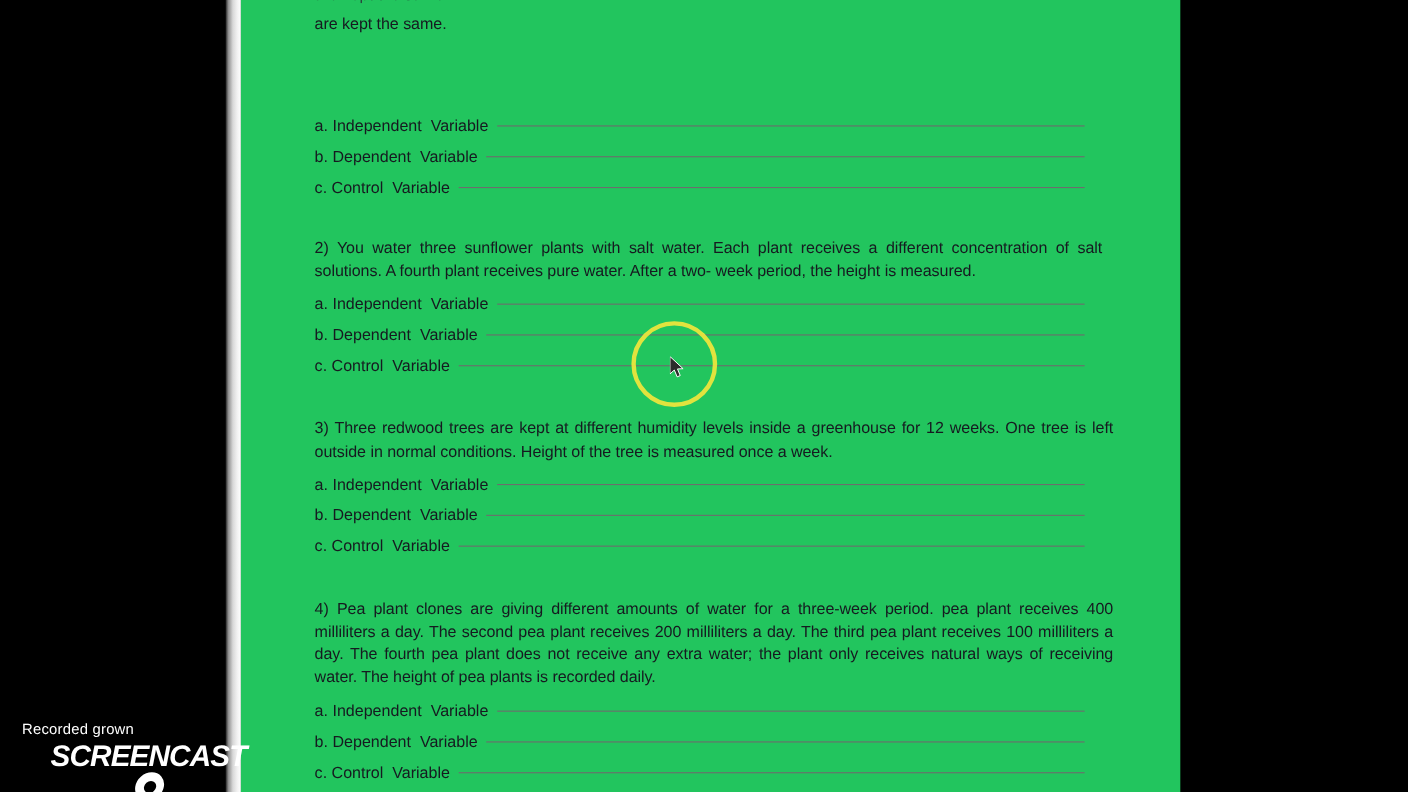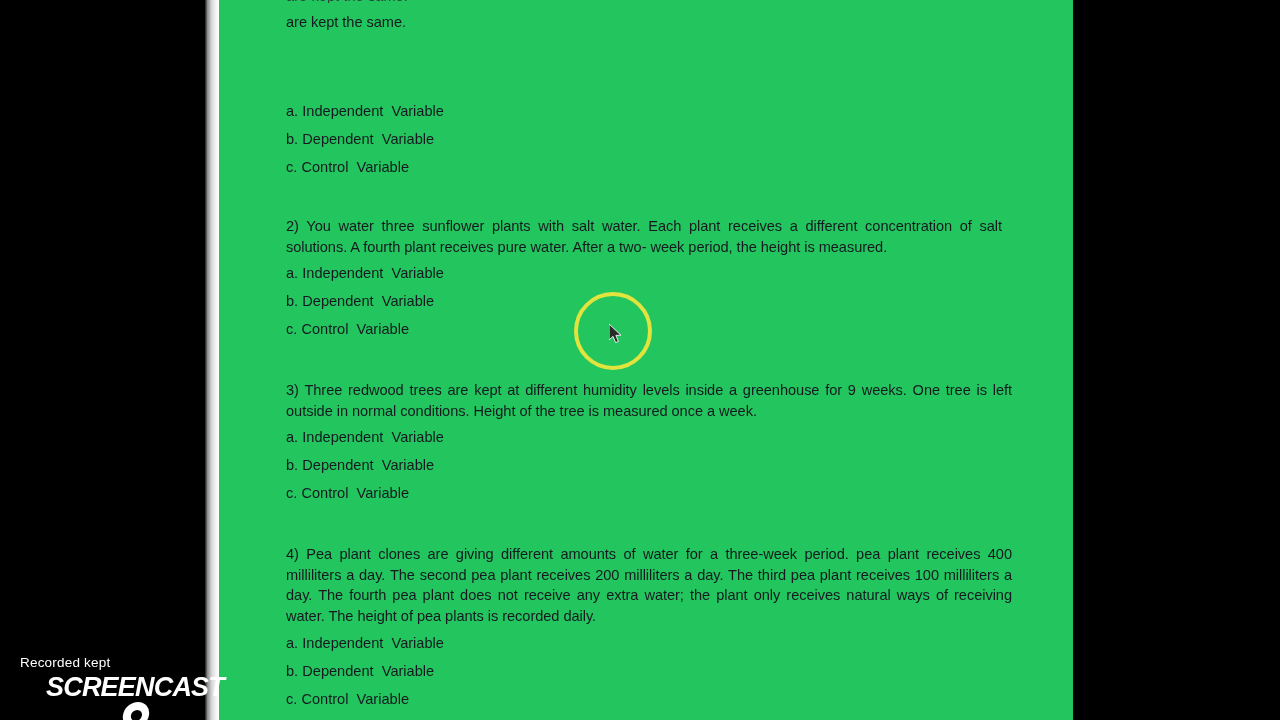--- a/index.html
+++ b/index.html
@@ -85,23 +85,22 @@
   }
   .qnum { white-space: pre; }
   .answers {
     position: absolute;
     left: 0;
     width: 700px;
   }
   .ans-row {
     position: relative;
     display: flex;
-    align-items: flex-start;
+    align-items: center;
     height: 28px;
-    flex-direction: column;
   }
   .ans-label {
     color: #161a20;
     font-size: 14.6px;
     line-height: 18px;
     white-space: pre;
     flex: 0 0 auto;
     padding-bottom: 2px;
   }
   .ans-line {
@@ -222,21 +221,21 @@
           <span class="ans-line"></span>
         </div>
         <div class="ans-row c">
           <span class="ans-label">c. Control  Variable</span>
           <span class="ans-line"></span>
         </div>
       </div>
 
       <div class="para wide" style="top:380px;">
         <span class="qnum">3)</span>
-        <span>Three redwood trees are kept at different humidity levels inside a greenhouse for 9 weeks. One tree is left outside in normal conditions. Height of the tree is measured once a week.</span>
+        <span>Three redwood trees are kept at different humidity levels inside a greenhouse for 12 weeks. One tree is left outside in normal conditions. Height of the tree is measured once a week.</span>
       </div>
       <div class="answers" style="top:428px;">
         <div class="ans-row a">
           <span class="ans-label">a. Independent  Variable</span>
           <span class="ans-line"></span>
         </div>
         <div class="ans-row b">
           <span class="ans-label">b. Dependent  Variable</span>
           <span class="ans-line"></span>
         </div>
@@ -267,21 +266,21 @@
 
     </div>
   </div>
 
   <div class="cursor-ring"></div>
   <svg class="cursor-arrow" viewBox="0 0 14 20">
     <polygon points="0,0 0,16 4,12.4 6.6,18.6 9.4,17.4 6.9,11.4 12,11.2" fill="#2b2b2b" stroke="#ffffff" stroke-width="0.9"></polygon>
   </svg>
 
   <div class="watermark">
-    <div class="wm-top">Recorded kept</div>
+    <div class="wm-top">Recorded grown</div>
     <div class="wm-main">
       <span>SCREENCAST</span>
       <span class="wm-dot"></span>
       <span>MATIC</span>
     </div>
   </div>
 
 </div>
 
 </body></html>

